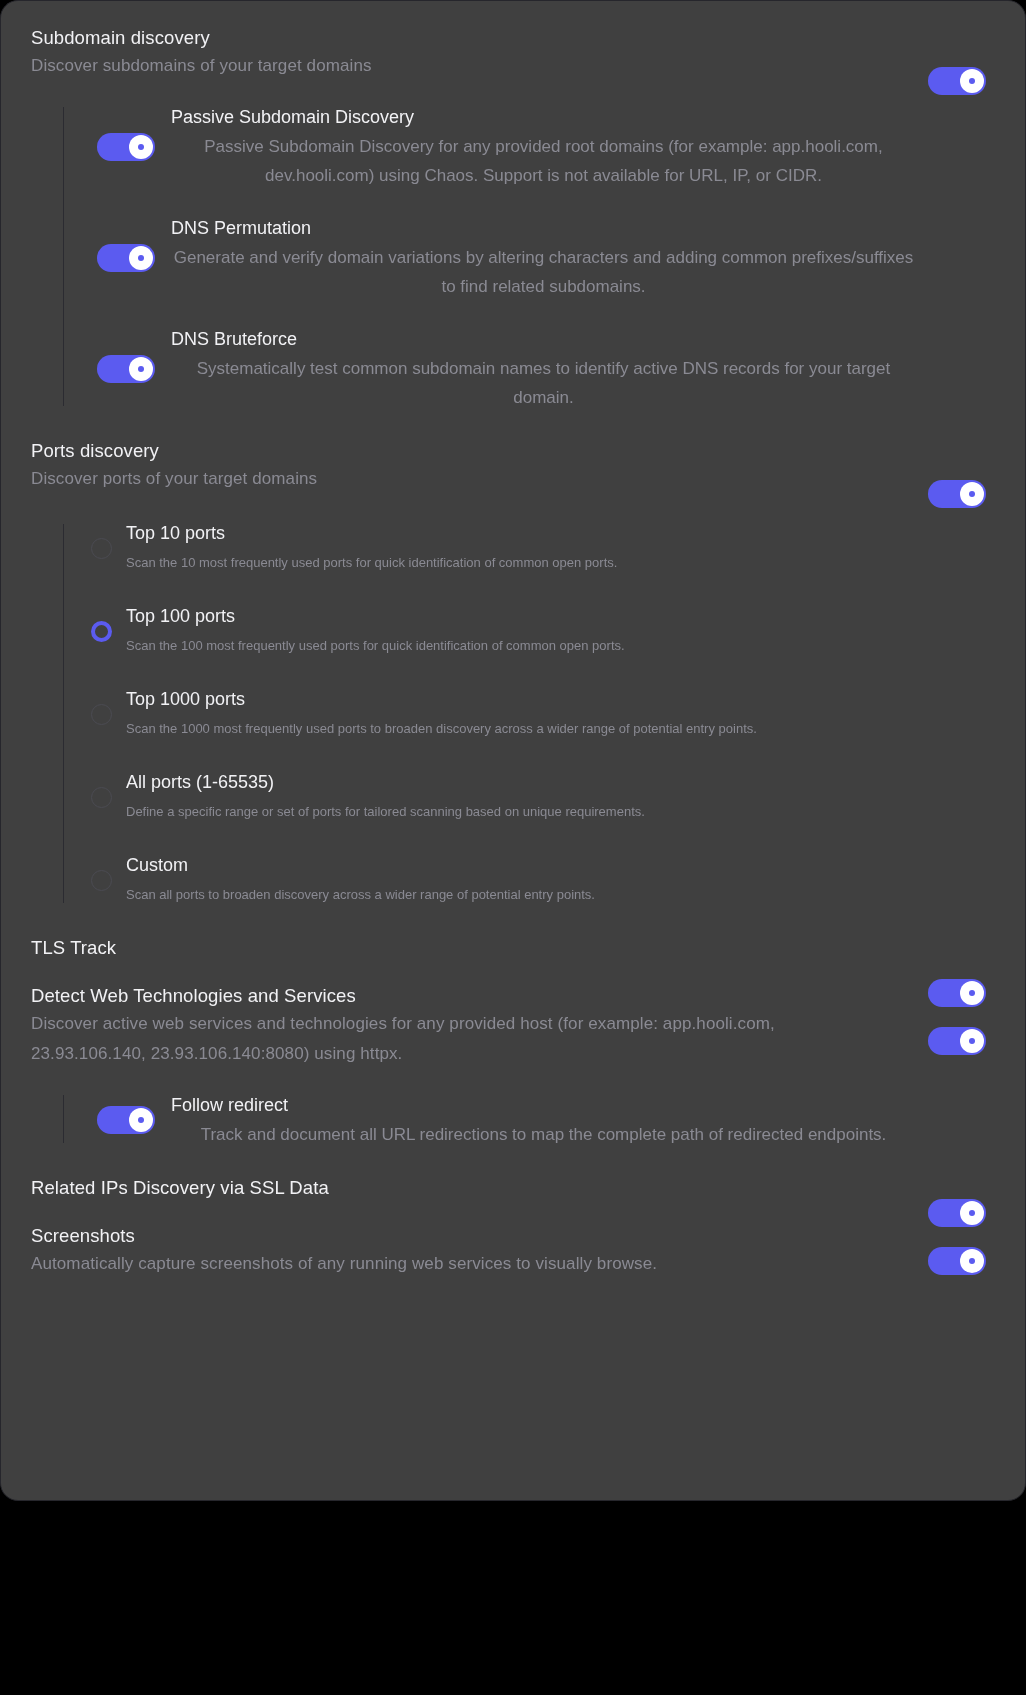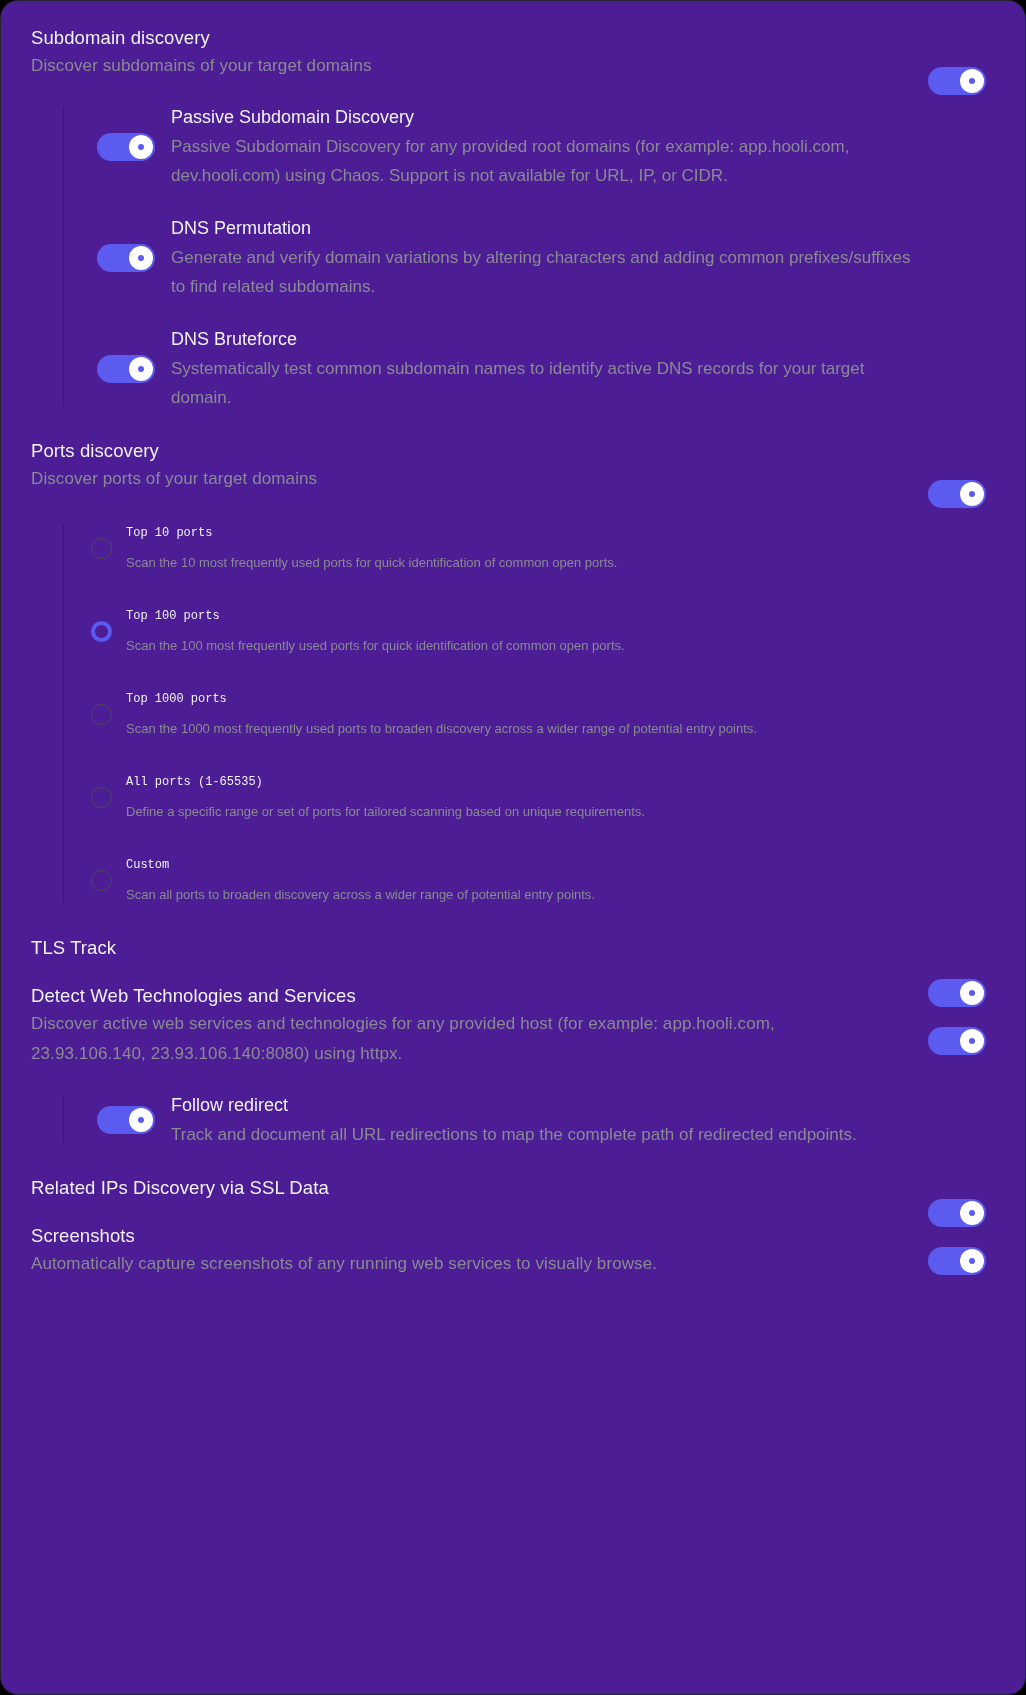--- a/index.html
+++ b/index.html
@@ -5,22 +5,22 @@
   * { box-sizing: border-box; margin: 0; padding: 0; }
 
   html, body {
     background: #000000;
     font-family: "Liberation Sans", sans-serif;
   }
 
   .screen {
     position: relative;
     width: 1026px;
-    height: 1695px;
-    background: #4c1d95;
+    height: 1501px;
+    background: #404040;
     border-radius: 18px;
     border: 1px solid #26262c;
     overflow: hidden;
   }
 
   .inner {
     padding: 24px 30px 0 30px;
   }
 
   
@@ -139,20 +139,21 @@
     font-size: 18px;
     line-height: 28px;
     color: #f2f2f5;
     margin-bottom: 1px;
   }
   .sub-desc {
     font-size: 17px;
     line-height: 29px;
     color: #8a8a93;
     max-width: 745px;
+    text-align: center;
   }
 
   
   .radio-item {
     position: relative;
     display: flex;
     align-items: center;
     padding-left: 22px;
     margin-bottom: 26px;
   }
@@ -168,25 +169,24 @@
     background: transparent;
     margin-right: 14px;
     cursor: pointer;
   }
   .radio.selected {
     border: 4.2px solid #5b5bf0;
   }
 
   .radio-text { flex: 1 1 auto; min-width: 0; }
   .radio-title {
-    font-size: 12px;
+    font-size: 18px;
     line-height: 27px;
     color: #f2f2f5;
     margin-bottom: 1px;
-    font-family: Liberation Mono, monospace;
   }
   .radio-desc {
     font-size: 13px;
     line-height: 29px;
     color: #8a8a93;
     max-width: 790px;
   }
 
   .gap-lg { height: 26px; }
   .gap-md { height: 22px; }

